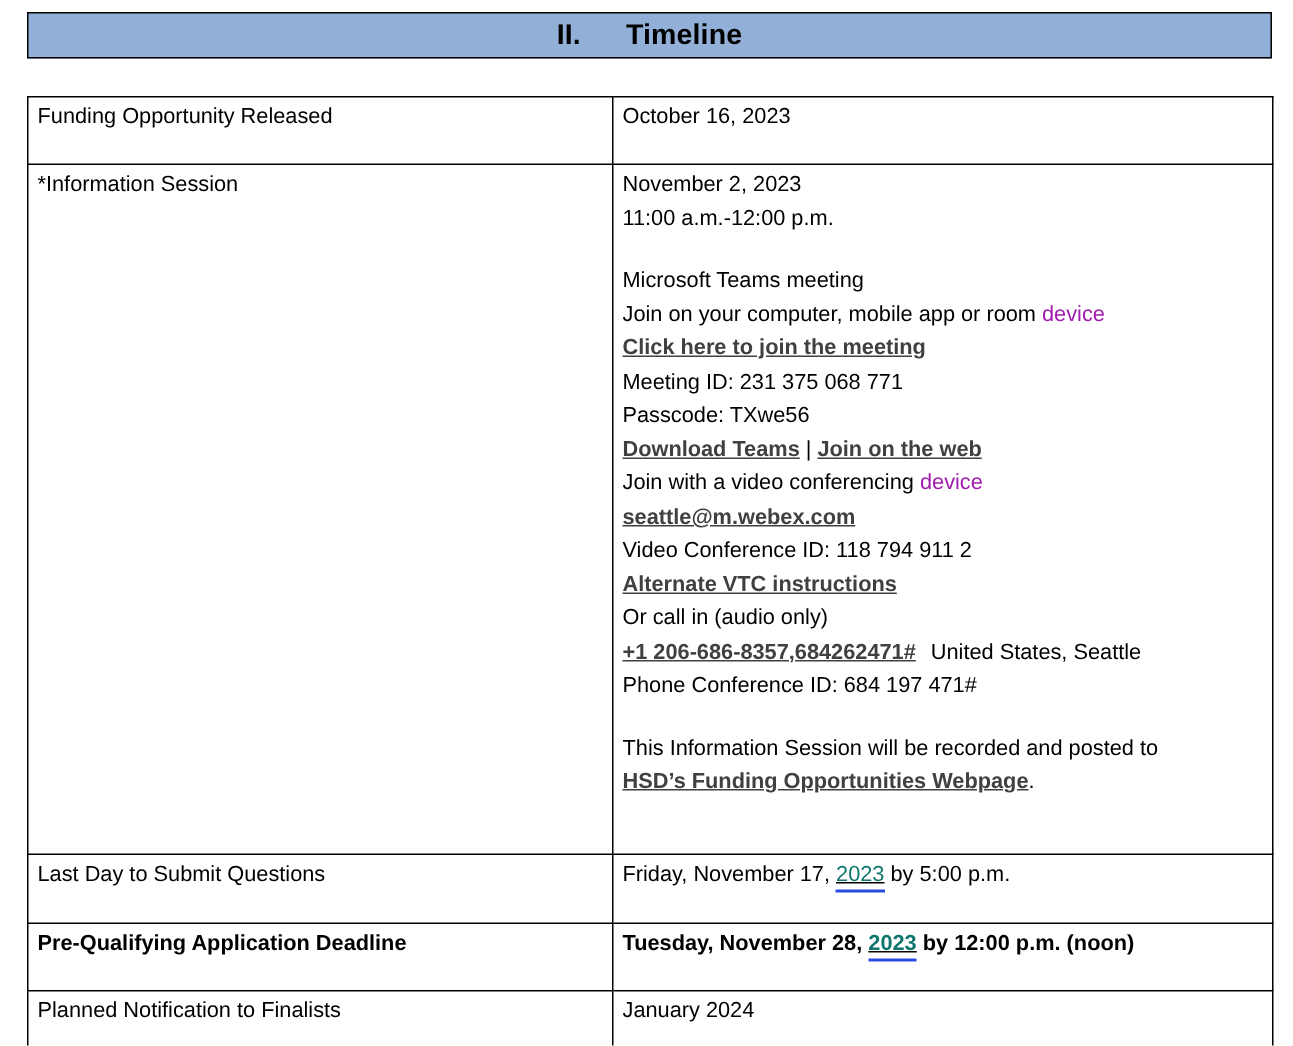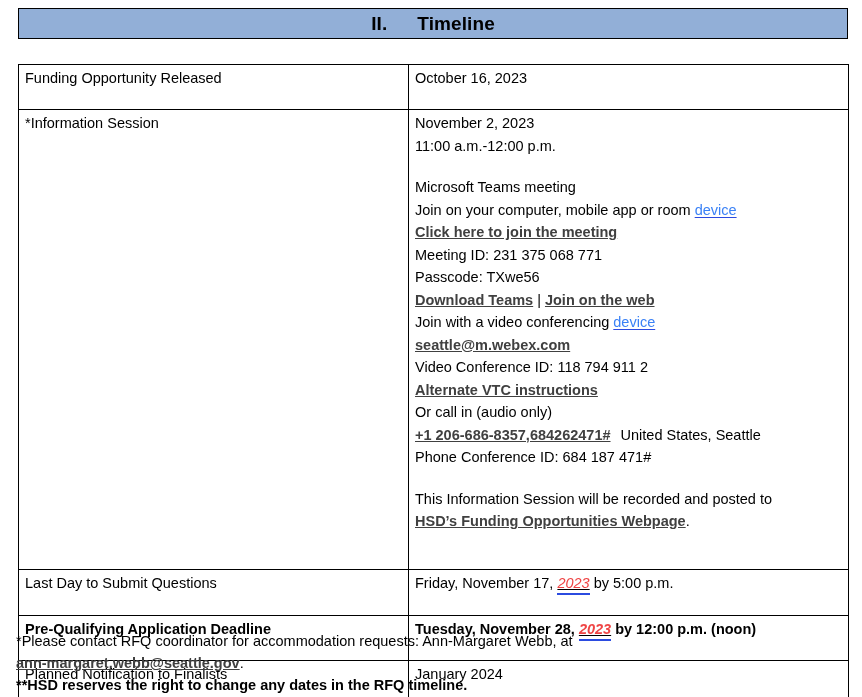--- a/index.html
+++ b/index.html
@@ -73,33 +73,31 @@
 
   
   a.lnk, .lnk {
     color: #404040;
     text-decoration: underline;
     font-weight: 600;
     cursor: pointer;
   }
   .gram {
     
-    color: #3b82f6;
-    text-decoration: underline;
+    color: #a21caf;
     text-decoration-color: #2B4BE0;
     text-decoration-thickness: 1px;
     text-underline-offset: 2px;
   }
   .gram-dbl {
-    color: #ef4444;
+    color: #0f766e;
     position: relative;
     text-decoration: underline;
     text-decoration-color: #000000;
     text-underline-offset: 1px;
-    font-style: italic;
   }
   .gram-dbl::after {
     content: "";
     position: absolute;
     left: 0;
     right: 0;
     bottom: -4px;
     height: 0;
     border-bottom: 2px solid #2B4BE0;
   }
@@ -159,21 +157,21 @@
           <span class="lnk">Click here to join the meeting</span><br>
           <span>Meeting ID: 231 375 068 771</span><br>
           <span>Passcode: TXwe56</span><br>
           <span class="lnk">Download Teams</span><span class="pipe">|</span><span class="lnk">Join on the web</span><br>
           <span>Join with a video conferencing </span><span class="gram">device</span><br>
           <span class="lnk">seattle@m.webex.com</span><br>
           <span>Video Conference ID: 118 794 911 2</span><br>
           <span class="lnk">Alternate VTC instructions</span><br>
           <span>Or call in (audio only)</span><br>
           <span class="lnk">+1 206-686-8357,684262471#</span><span style="margin-left:10px;margin-top:28px;">United States, Seattle</span><br>
-          <span>Phone Conference ID: 684 187 471#</span><br>
+          <span>Phone Conference ID: 684 197 471#</span><br>
           <span class="blank-line"></span>
           <span>This Information Session will be recorded and posted to </span><br>
           <span class="lnk">HSD’s Funding Opportunities Webpage</span><span>.</span>
         </td>
       </tr>
 
       <tr>
         <td>Last Day to Submit Questions</td>
         <td><span>Friday, November 17, </span><span class="gram-dbl">2023</span><span> by 5:00 p.m.</span></td>
       </tr>
@@ -189,19 +187,14 @@
       </tr>
 
       <tr>
         <td>Selected Finalists Begin CDBG Opportunity Review</td>
         <td>January 2024</td>
       </tr>
 
     </tbody>
   </table>
 
-  <div class="footer">
-    <span class="footer-line">*Please contact RFQ coordinator for accommodation requests: Ann-Margaret Webb, at</span>
-    <span class="footer-line"><span class="lnk">ann-margaret.webb@seattle.gov</span><span>.</span></span>
-    <span class="footer-line footer-bold">**HSD reserves the right to change any dates in the RFQ timeline.</span>
-  </div>
 
 </div>
 
 </body></html>

